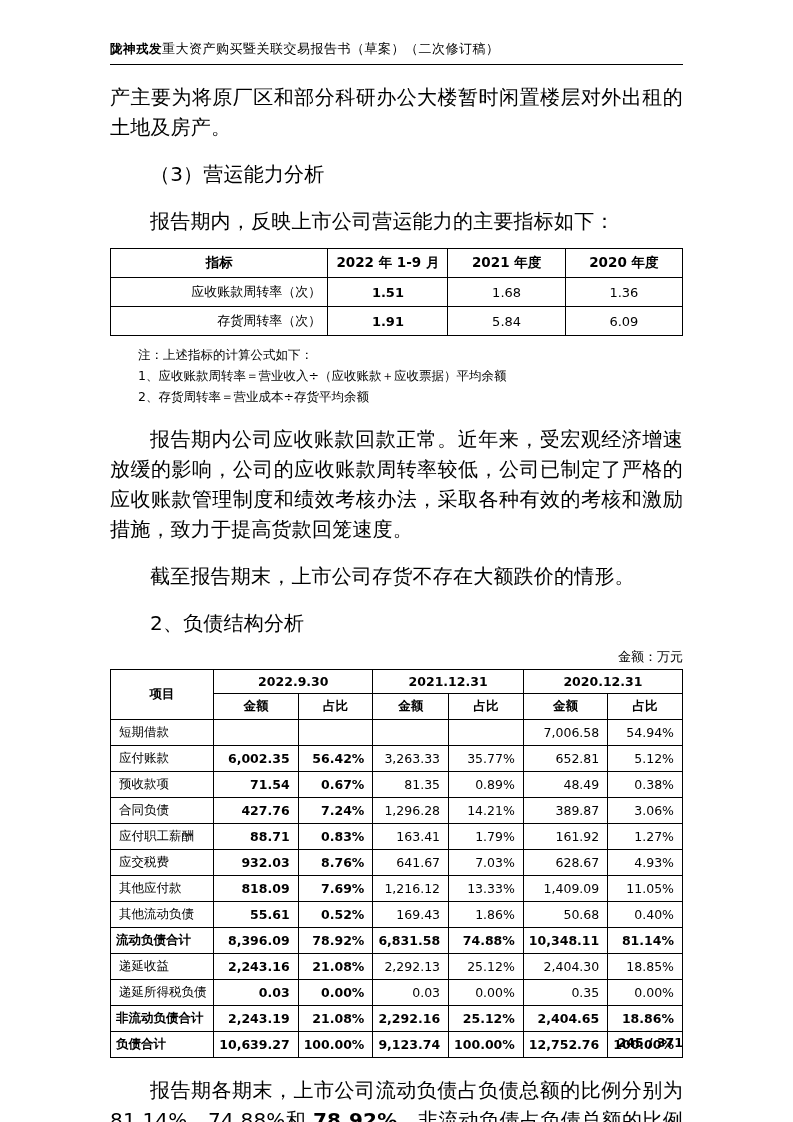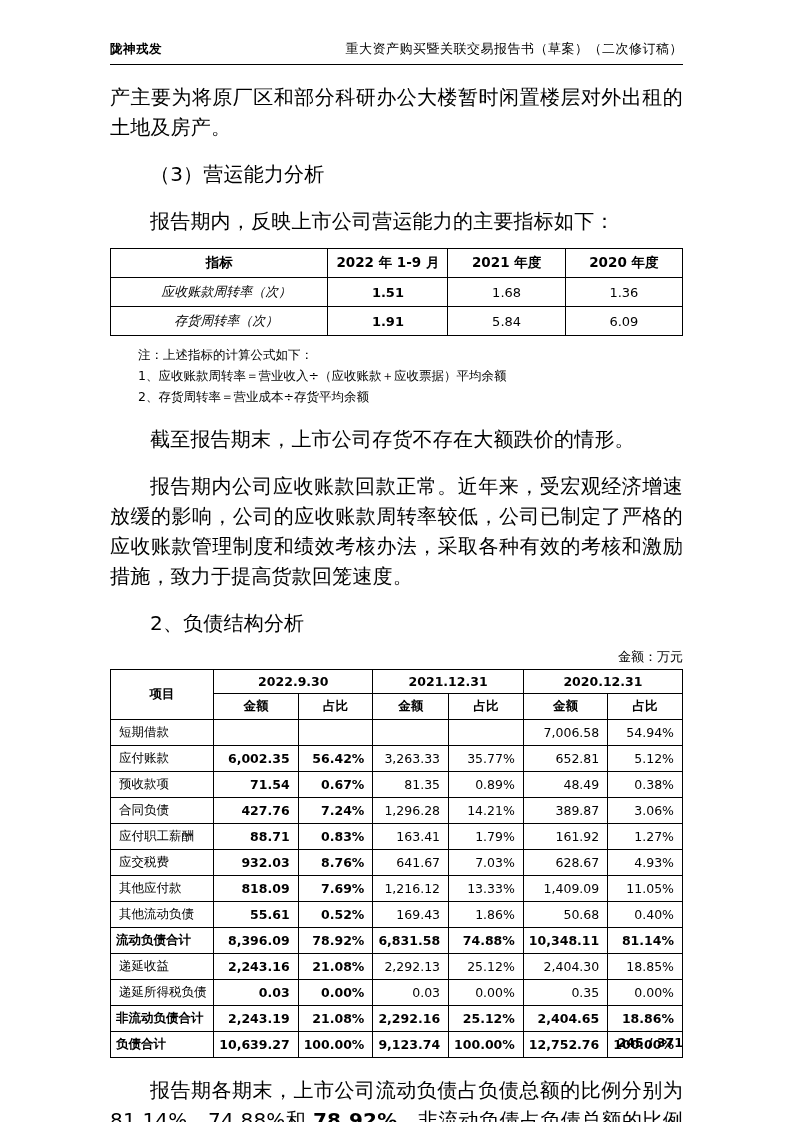--- a/index.html
+++ b/index.html
@@ -19,21 +19,20 @@
     overflow: hidden;
   }
   .content {
     position: absolute;
     left: 110px;
     top: 40px;
     width: 573px;
   }
   .header {
     display: flex;
-    justify-content: space-between;
     align-items: baseline;
     font-size: 12.5px;
     letter-spacing: 0.5px;
     padding-bottom: 6px;
   }
   .header .left { font-weight: bold; }
   .header .right { font-size: 13px; }
   .rule {
     border-bottom: 1.2px solid #000;
     margin-bottom: 14px;
@@ -64,23 +63,22 @@
   }
   table.t1 { margin: 12px 0 4px 0; }
   table.t1 th, table.t1 td {
     border: 1px solid #000;
     padding: 5px 6px;
     text-align: center;
     font-weight: normal;
   }
   table.t1 th { font-weight: bold; font-size: 13.5px; }
   table.t1 td.label {
-    text-align: center;
+    text-align: right;
     padding-left: 20px;
-    font-style: italic;
   }
   table.t1 td.bold { font-weight: bold; }
 
   table.t2 { margin: 2px 0 4px 0; font-size: 12.5px; }
   table.t2 th, table.t2 td {
     border: 1px solid #000;
     padding: 4px 5px;
     text-align: center;
     font-weight: normal;
   }
@@ -144,23 +142,23 @@
         </tr>
       </tbody>
     </table>
 
     <div class="notes-block">
       <div>注：上述指标的计算公式如下：</div>
       <div>1、应收账款周转率＝营业收入÷（应收账款＋应收票据）平均余额</div>
       <div>2、存货周转率＝营业成本÷存货平均余额</div>
     </div>
 
+    <p class="para indent">报告期内公司应收账款回款正常。近年来，受宏观经济增速放缓的影响，公司的应收账款周转率较低，公司已制定了严格的应收账款管理制度和绩效考核办法，采取各种有效的考核和激励措施，致力于提高货款回笼速度。</p>
+
     <p class="para indent">截至报告期末，上市公司存货不存在大额跌价的情形。</p>
-
-    <p class="para indent">报告期内公司应收账款回款正常。近年来，受宏观经济增速放缓的影响，公司的应收账款周转率较低，公司已制定了严格的应收账款管理制度和绩效考核办法，采取各种有效的考核和激励措施，致力于提高货款回笼速度。</p>
 
     <p class="para indent">2、负债结构分析</p>
 
 
     <div class="amount-unit">金额：万元</div>
 
     <table class="t2">
       <thead>
         <tr>
           <th rowspan="2" style="width:22%">项目</th>

